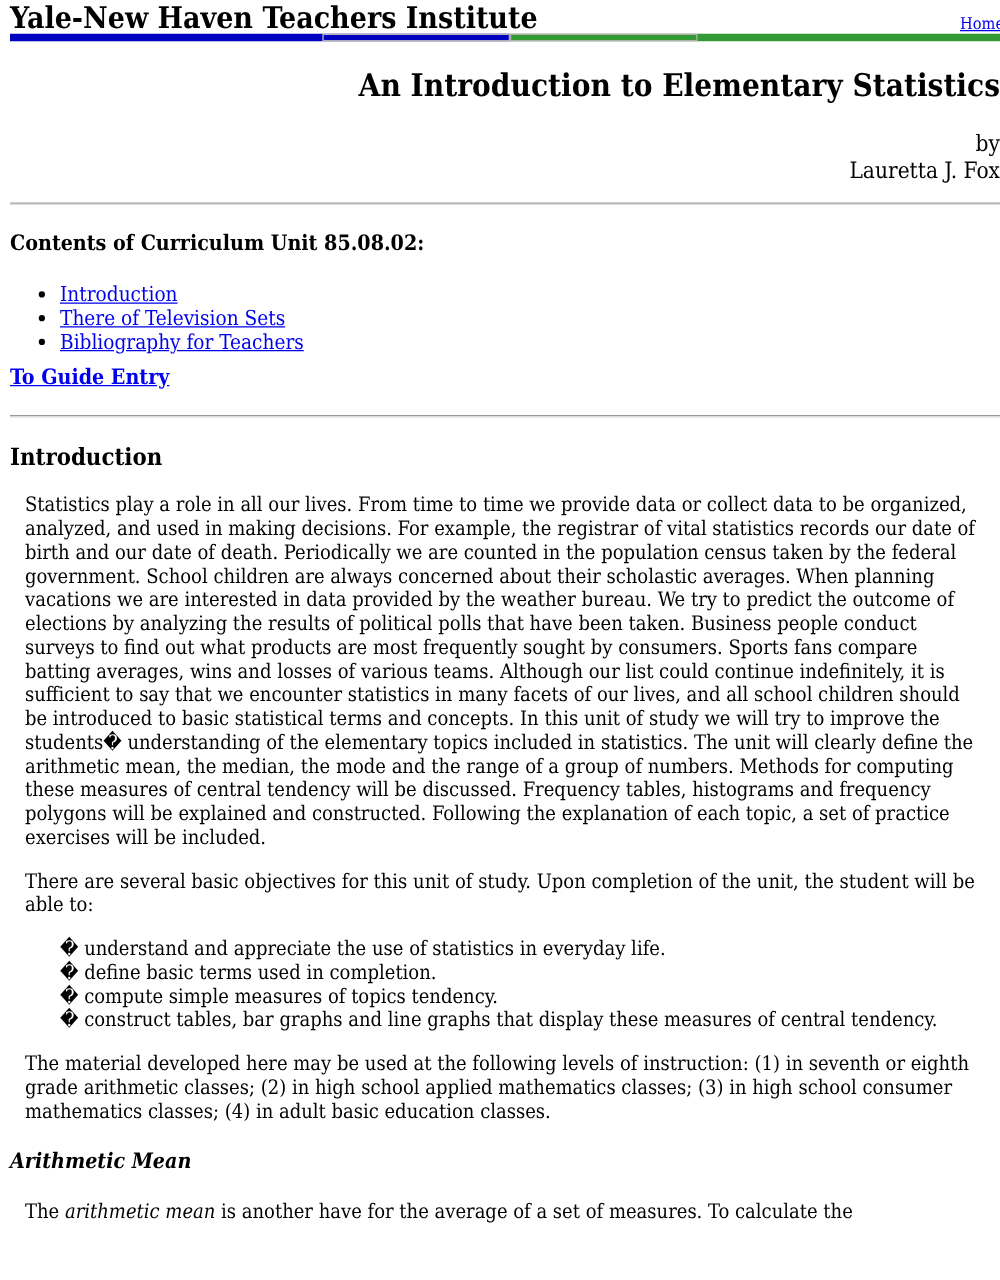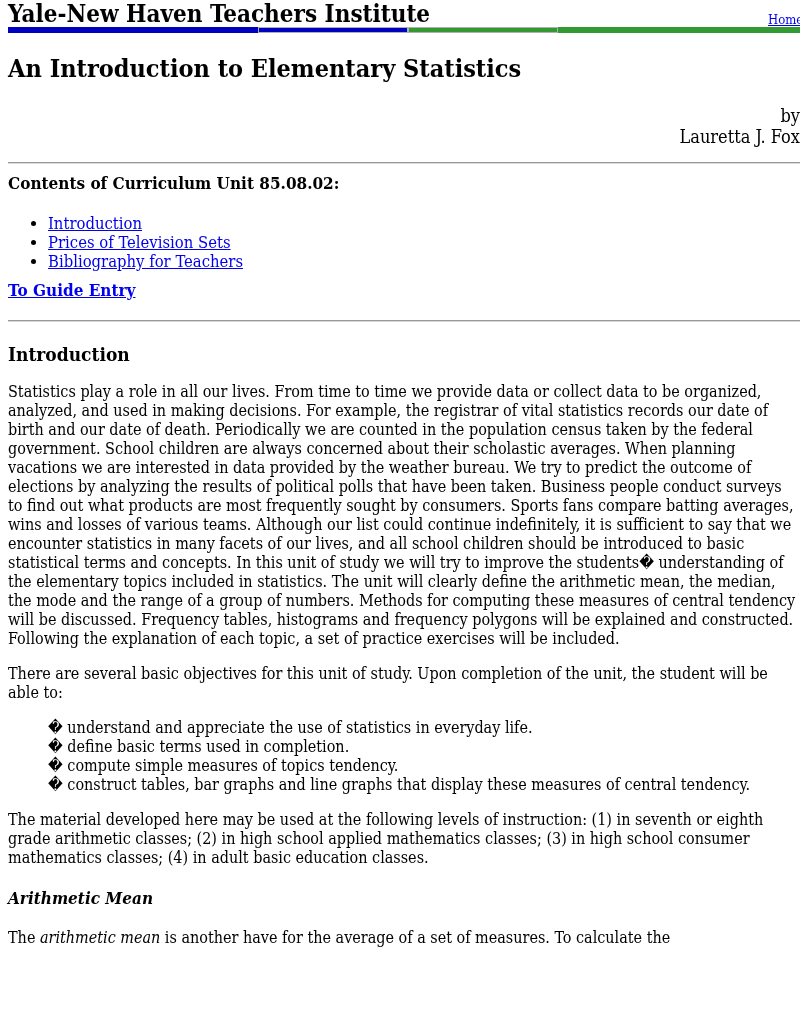--- a/index.html
+++ b/index.html
@@ -23,33 +23,33 @@
   }
   .color-bar { position: absolute; top: 27px; left: 0; height: 6px; width: 820px; }
   .seg { position: absolute; top: 0; height: 6px; box-sizing: border-box; }
   .seg1 { left: 0; width: 250px; background: #0000c0; }
   .seg2 { left: 250px; width: 150px; background: #0000c0; border: 1px solid #b0b0b0; }
   .seg3 { left: 400px; width: 150px; background: #339933; border: 1px solid #b0b0b0; }
   .seg4 { left: 550px; width: 270px; background: #339933; }
 
   .main { width: 792px; }
   h1.unit-title {
-    text-align: left; font-size: 25px; line-height: 30px; font-weight: bold;
+    text-align: right; font-size: 25px; line-height: 30px; font-weight: bold;
     margin: 18px 0 0 0; padding-top: 2px;
   }
   .byline { text-align: right; font-size: 18px; line-height: 21px; margin-top: 21px; }
   hr.rule { border: 0; border-top: 1px solid #999999; border-bottom: 1px solid #d8d8d8; height: 0; margin: 0; width: 792px; }
   .hr1 { margin-top: 15px !important; }
-  .contents-title { font-weight: bold; font-size: 17px; margin-top: 10px; }
+  .contents-title { font-weight: bold; font-size: 17px; margin-top: 22px; }
   ul.toc { margin: 21px 0 0 0; padding-left: 40px; }
   ul.toc li { font-size: 16.5px; line-height: 19px; }
   .guide { font-weight: bold; font-size: 17px; margin-top: 10px; }
   .hr2 { margin-top: 20px !important; }
   h2.section { font-size: 19px; font-weight: bold; margin: 21px 0 0 0; line-height: 22px; }
-  p { margin: 0; }
+  p { margin: 12px; }
   .p1 { margin-top: 17px; }
   .p2 { margin-top: 16px; }
   .objectives { margin: 16px 0 0 40px; }
   .p3 { margin-top: 16px; width: 800px; white-space: normal; }
   h3.subsection { font-size: 17px; font-style: italic; font-weight: bold; margin: 21px 0 0 0; line-height: 20px; }
   .p4 { margin-top: 20px; }
   .p4 em { font-style: italic; }
 </style>
 </head>
 <body>
@@ -71,21 +71,21 @@
     <div class="byline">
       <div>by</div>
       <div>Lauretta J. Fox</div>
     </div>
 
     <hr class="rule hr1">
 
     <div class="contents-title">Contents of Curriculum Unit 85.08.02:</div>
     <ul class="toc">
       <li><a href="#">Introduction</a></li>
-      <li><a href="#">Prices of Television Sets</a></li>
+      <li><a href="#">There of Television Sets</a></li>
       <li><a href="#">Bibliography for Teachers</a></li>
     </ul>
     <div class="guide">
       <a href="#">To Guide Entry</a>
     </div>
 
     <hr class="rule hr2">
 
     <h2 class="section">Introduction</h2>
     <p class="p1">Statistics play a role in all our lives. From time to time we provide data or collect data to be organized, analyzed, and used in making decisions. For example, the registrar of vital statistics records our date of birth and our date of death. Periodically we are counted in the population census taken by the federal government. School children are always concerned about their scholastic averages. When planning vacations we are interested in data provided by the weather bureau. We try to predict the outcome of elections by analyzing the results of political polls that have been taken. Business people conduct surveys to find out what products are most frequently sought by consumers. Sports fans compare batting averages, wins and losses of various teams. Although our list could continue indefinitely, it is sufficient to say that we encounter statistics in many facets of our lives, and all school children should be introduced to basic statistical terms and concepts. In this unit of study we will try to improve the students� understanding of the elementary topics included in statistics. The unit will clearly define the arithmetic mean, the median, the mode and the range of a group of numbers. Methods for computing these measures of central tendency will be discussed. Frequency tables, histograms and frequency polygons will be explained and constructed. Following the explanation of each topic, a set of practice exercises will be included.</p>

